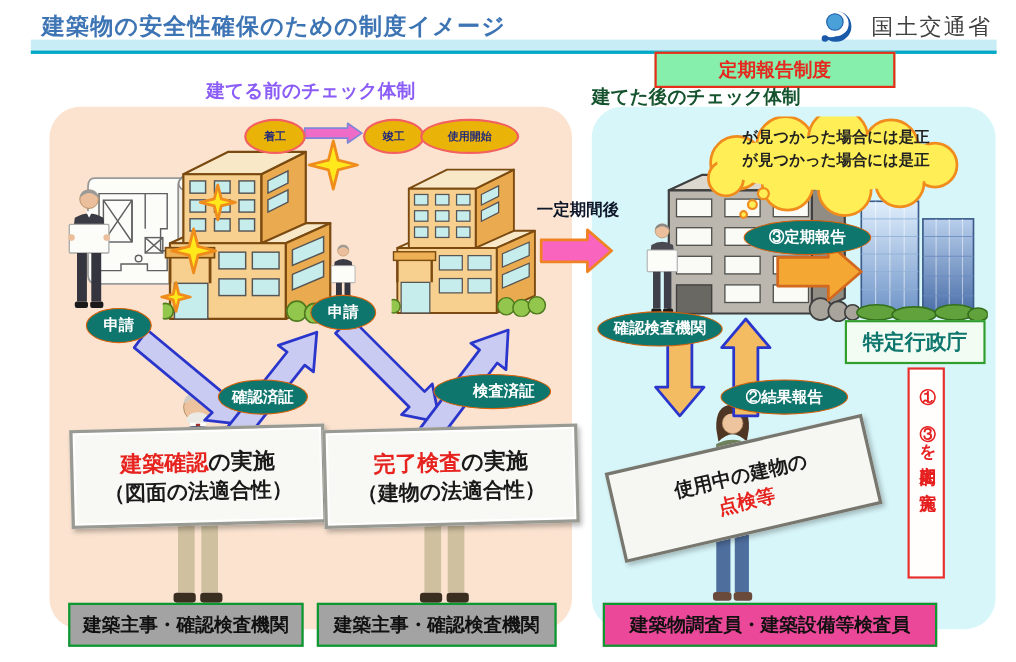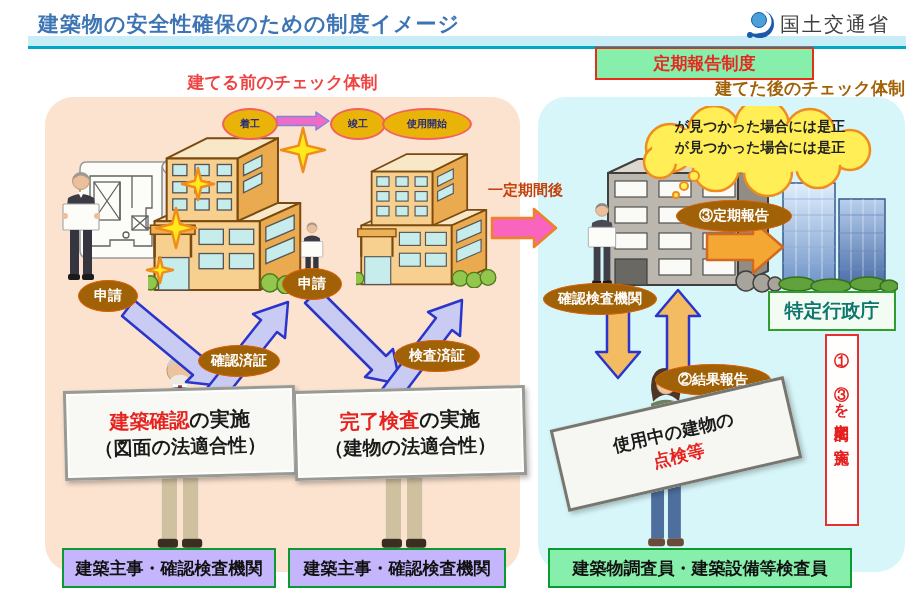--- a/index.html
+++ b/index.html
@@ -1,50 +1,50 @@
 <!DOCTYPE html>
 <html><head>
 <meta charset="utf-8">
 <style>
   html,body{margin:0;padding:0;background:#fff;}
   #stage{position:relative;width:924px;height:602px;background:#fff;overflow:hidden;
-         font-family:Liberation Sans, sans-serif;}
+         font-family:Liberation Mono, monospace;}
   .abs{position:absolute;}
   
   .title{left:38px;top:10px;font-size:21px;font-weight:bold;color:#3d74b4;letter-spacing:1px;z-index:7;}
   .rule{left:28px;top:36px;width:878px;height:10px;background:#c9edf6;border-bottom:3px solid #00a8c8;z-index:1;}
-  .agency{left:744px;top:8px;display:flex;align-items:center;gap:4px;z-index:7;}
+  .agency{left:744px;top:8px;display:flex;align-items:center;gap:16px;z-index:7;}
   .agency span{font-size:20px;color:#3f3f3f;letter-spacing:2px;}
   
   .panel{border-radius:28px;z-index:1;}
   .panel-left{left:45px;top:97px;width:475px;height:475px;background:#fbe3d0;}
   .panel-right{left:538px;top:97px;width:367px;height:475px;background:#d7f6f9;}
-  .heading-left{left:45px;top:71px;width:475px;text-align:center;font-size:17px;font-weight:bold;color:#ef4444;z-index:7;}
+  .heading-left{left:45px;top:71px;width:475px;text-align:center;font-size:17px;font-weight:bold;color:#8b5cf6;z-index:7;}
   .badge{left:595px;top:47px;width:215px;height:29px;background:#86efac;border:2.5px solid #e62e18;
          display:flex;align-items:center;justify-content:center;font-size:17px;font-weight:bold;color:#e6281e;z-index:7;}
-  .heading-right{left:538px;top:77px;width:367px;text-align:right;font-size:17px;font-weight:bold;color:#a16207;z-index:7;}
+  .heading-right{left:538px;top:77px;width:367px;text-align:left;font-size:17px;font-weight:bold;color:#14532d;z-index:7;}
   
   .ellipse{border-radius:50%;display:flex;align-items:center;justify-content:center;
            font-weight:bold;z-index:6;text-align:center;}
   .e-pink{background:#eab308;border:2px solid #f26060;color:#232a7a;font-size:10px;}
-  .e-orange{background:#a16207;border:1.5px solid #d95f08;color:#fff;font-size:14px;}
+  .e-orange{background:#0f766e;border:1.5px solid #d95f08;color:#fff;font-size:14px;}
   
   .sign{background:#f8f8f4;border:3px solid #9a9a94;box-shadow:2px 3px 5px rgba(0,0,0,.28), inset 0 0 0 2px #ffffff;
         display:flex;flex-direction:column;align-items:center;justify-content:center;
         font-weight:bold;color:#1a1a1a;z-index:6;text-align:center;}
   .sign .l1{font-size:20px;}
   .sign .l2{font-size:19px;}
   .red{color:#e6231e;}
   
   .footer-box{display:flex;align-items:center;justify-content:center;font-size:17px;font-weight:bold;color:#111;z-index:7;}
-  .f-cyan{background:#c4b5fd;border:2.5px solid #0a9a30;}
-  .f-green{background:#86efac;border:2.5px solid #0a9a30;}
+  .f-cyan{background:#a3a3a3;border:2.5px solid #0a9a30;}
+  .f-green{background:#ec4899;border:2.5px solid #0a9a30;}
   .authority{left:768px;top:291px;width:124px;height:36px;background:#f2fcf2;border:2.5px solid #2f9e2f;
              display:flex;align-items:center;justify-content:center;font-size:19px;font-weight:bold;color:#0f766e;z-index:6;}
-  .interval{left:488px;top:181px;width:100px;font-size:15px;font-weight:bold;color:#c2410c;z-index:6;}
+  .interval{left:488px;top:181px;width:100px;font-size:15px;font-weight:bold;color:#0f172a;z-index:6;}
   .vnote{left:825px;top:334px;width:24px;height:178px;background:#fffefc;border:2px solid #e63030;
          padding:5px 3px;writing-mode:vertical-rl;text-orientation:upright;line-height:1;letter-spacing:2px;
          font-size:15px;font-weight:bold;color:#e62020;z-index:6;display:flex;align-items:center;}
   .cloud-text{left:636px;top:116px;width:248px;text-align:center;font-size:14px;font-weight:bold;color:#222;
               line-height:1.5;z-index:5;}
   .woman-sign{left:556px;top:402px;width:234px;height:78px;transform:rotate(-13deg);z-index:6;
               background:#f6f6f2;border:3px solid #77776f;box-shadow:2px 3px 5px rgba(0,0,0,.25);
               display:flex;flex-direction:column;align-items:center;justify-content:center;font-weight:bold;text-align:center;}
   .woman-sign .l1{font-size:17.5px;color:#1a1a1a;}
   .woman-sign .l2{font-size:17.5px;}
@@ -340,23 +340,23 @@
     </g>
   </svg>
 
   <div class="abs ellipse e-pink" style="left:222px;top:108px;width:52px;height:28px;">着工</div>
   <div class="abs ellipse e-pink" style="left:330px;top:108px;width:52px;height:28px;">竣工</div>
   <div class="abs ellipse e-pink" style="left:382px;top:108px;width:86px;height:28px;">使用開始</div>
 
   <div class="abs ellipse e-orange" style="left:78px;top:280px;width:58px;height:30px;">申請</div>
   <div class="abs ellipse e-orange" style="left:198px;top:345px;width:80px;height:30px;">確認済証</div>
   <div class="abs ellipse e-orange" style="left:282px;top:268px;width:58px;height:30px;">申請</div>
-  <div class="abs ellipse e-orange" style="left:394px;top:340px;width:84px;height:30px;">検査済証</div>
+  <div class="abs ellipse e-orange" style="left:394px;top:340px;width:84px;height:30px;padding-left:21px;">検査済証</div>
   <div class="abs ellipse e-orange" style="left:543px;top:283px;width:112px;height:30px;">確認検査機関</div>
-  <div class="abs ellipse e-orange" style="left:655px;top:345px;width:114px;height:30px;margin-top:19px;">②結果報告</div>
+  <div class="abs ellipse e-orange" style="left:655px;top:345px;width:114px;height:30px;">②結果報告</div>
   <div class="abs ellipse e-orange" style="left:676px;top:200px;width:114px;height:30px;">③定期報告</div>
 
   <div class="abs interval">一定期間後</div>
 
   <div class="abs sign" style="left:64px;top:388px;width:226px;height:84px;transform:rotate(-1.5deg);">
     <div class="l1"><span class="red">建築確認</span><span>の実施</span></div>
     <div class="l2">（図面の法適合性）</div>
   </div>
   <div class="abs sign" style="left:294px;top:388px;width:226px;height:84px;transform:rotate(-1.5deg);">
     <div class="l1"><span class="red">完了検査</span><span>の実施</span></div>

